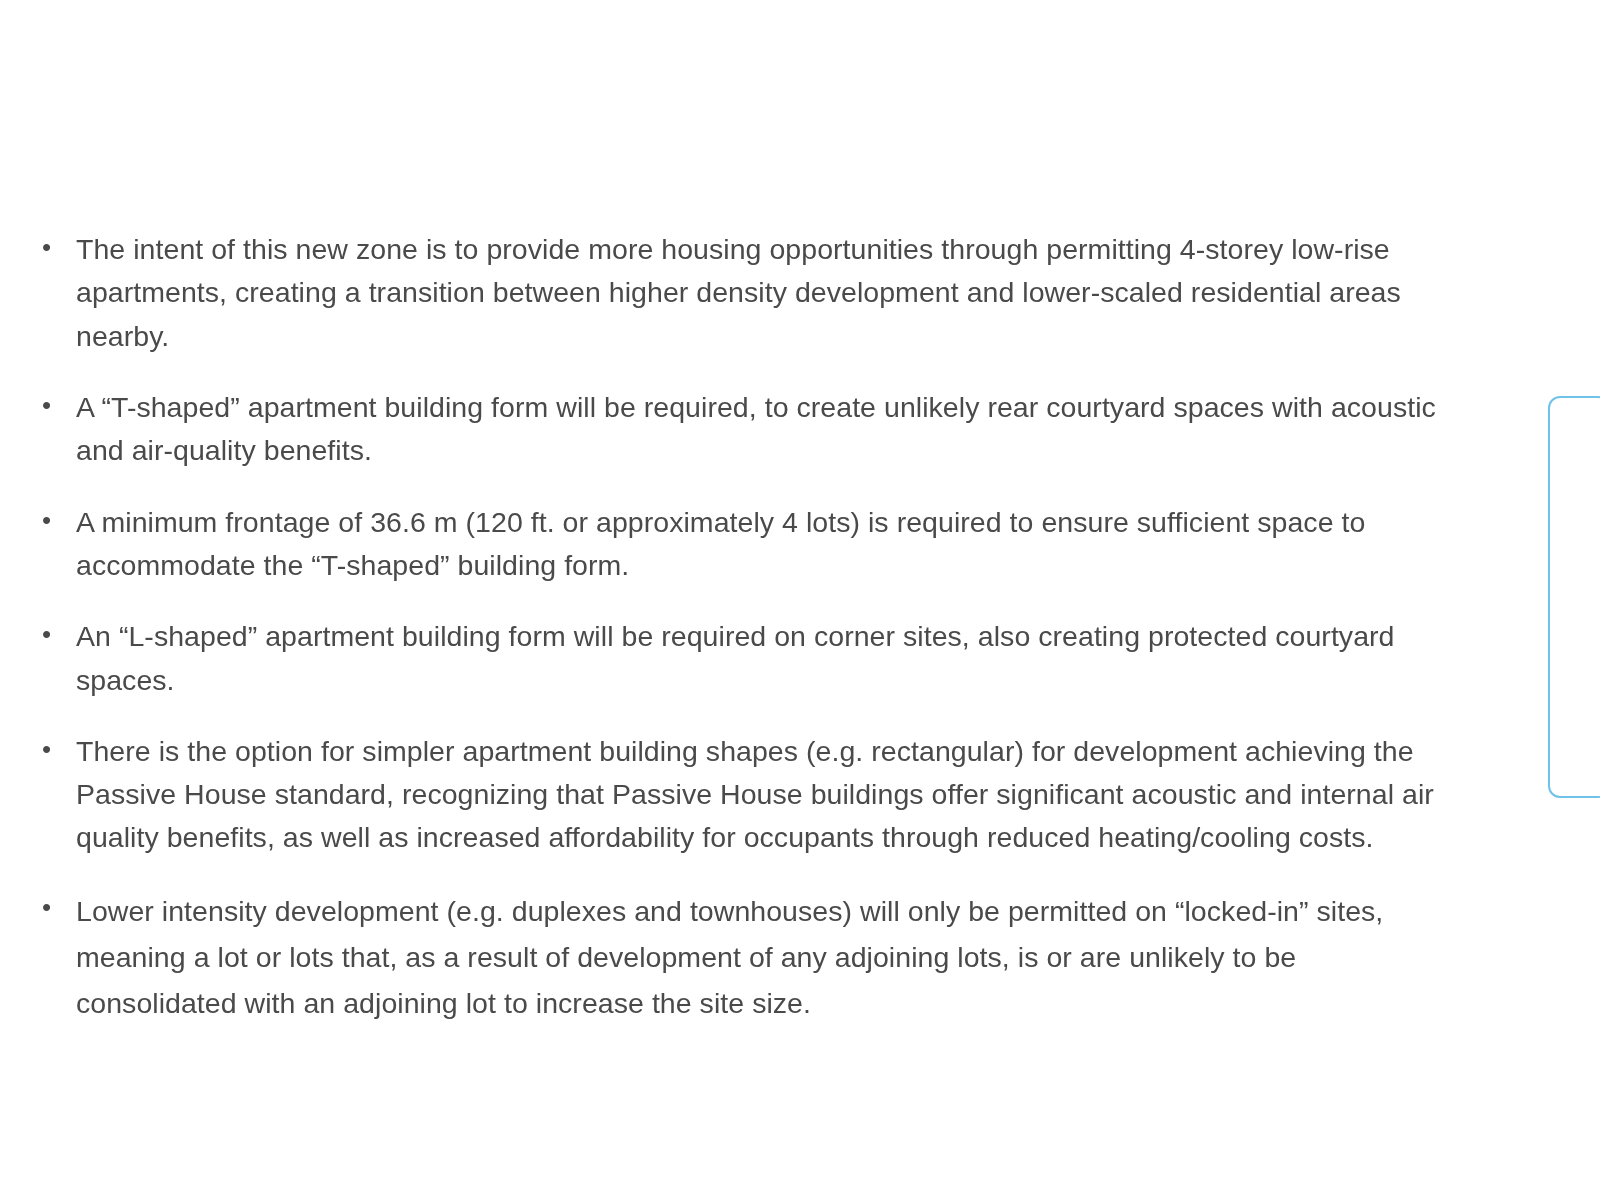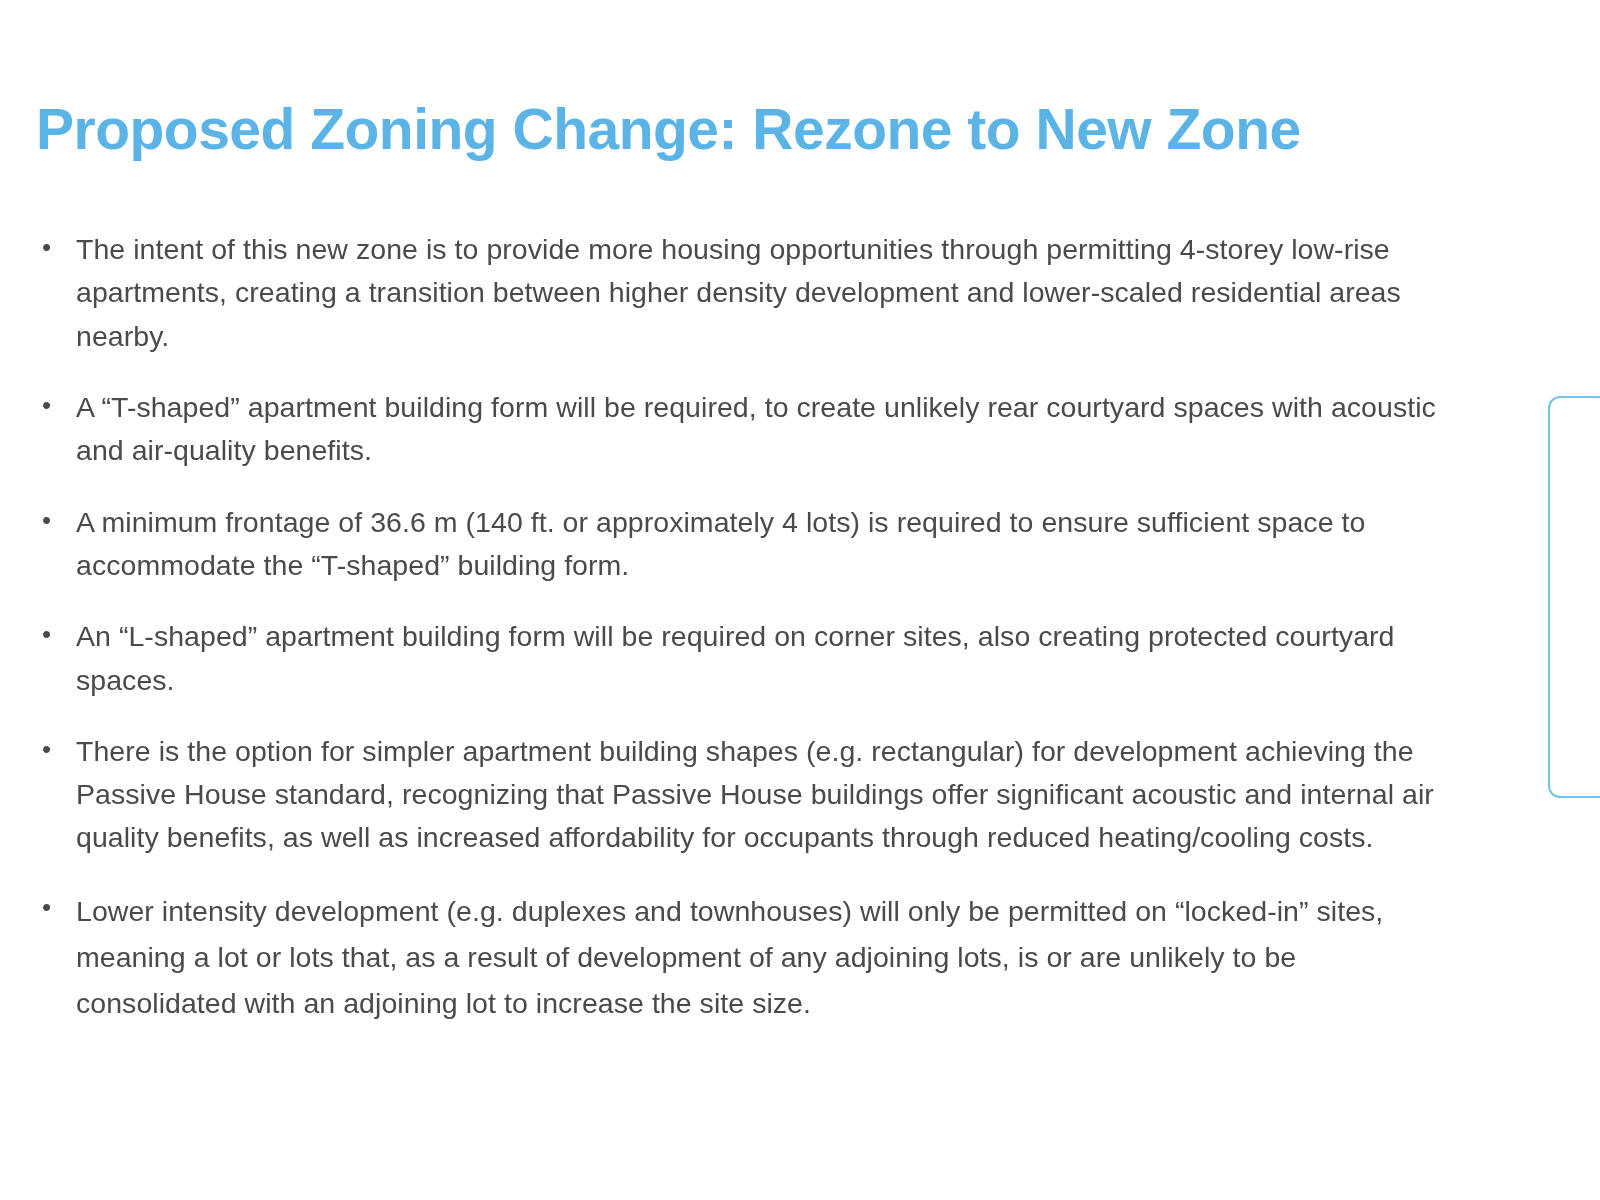--- a/index.html
+++ b/index.html
@@ -73,34 +73,33 @@
     border-radius: 12px;
     background: #ffffff;
     box-sizing: border-box;
   }
 </style>
 </head>
 <body>
 
 <div class="slide">
 
-  <div class="slide-title">Proposed Zoning Change: Rezone to New Zone</div>
 
   <ul class="bullet-list">
     <li class="bullet-item">
       <span class="dot">•</span>
       <span>The intent of this new zone is to provide more housing opportunities through permitting 4-storey low-rise apartments, creating a transition between higher density development and lower-scaled residential areas nearby.</span>
     </li>
     <li class="bullet-item">
       <span class="dot">•</span>
       <span>A “T-shaped” apartment building form will be required, to create unlikely rear courtyard spaces with acoustic and air-quality benefits.</span>
     </li>
     <li class="bullet-item">
       <span class="dot">•</span>
-      <span>A minimum frontage of 36.6 m (140 ft. or approximately 4 lots) is required to ensure sufficient space to accommodate the “T-shaped” building form.</span>
+      <span>A minimum frontage of 36.6 m (120 ft. or approximately 4 lots) is required to ensure sufficient space to accommodate the “T-shaped” building form.</span>
     </li>
     <li class="bullet-item">
       <span class="dot">•</span>
       <span>An “L-shaped” apartment building form will be required on corner sites, also creating protected courtyard spaces.</span>
     </li>
     <li class="bullet-item">
       <span class="dot">•</span>
       <span>There is the option for simpler apartment building shapes (e.g. rectangular) for development achieving the Passive House standard, recognizing that Passive House buildings offer significant acoustic and internal air quality benefits, as well as increased affordability for occupants through reduced heating/cooling costs.</span>
     </li>
     <li class="bullet-item wide-lines">

